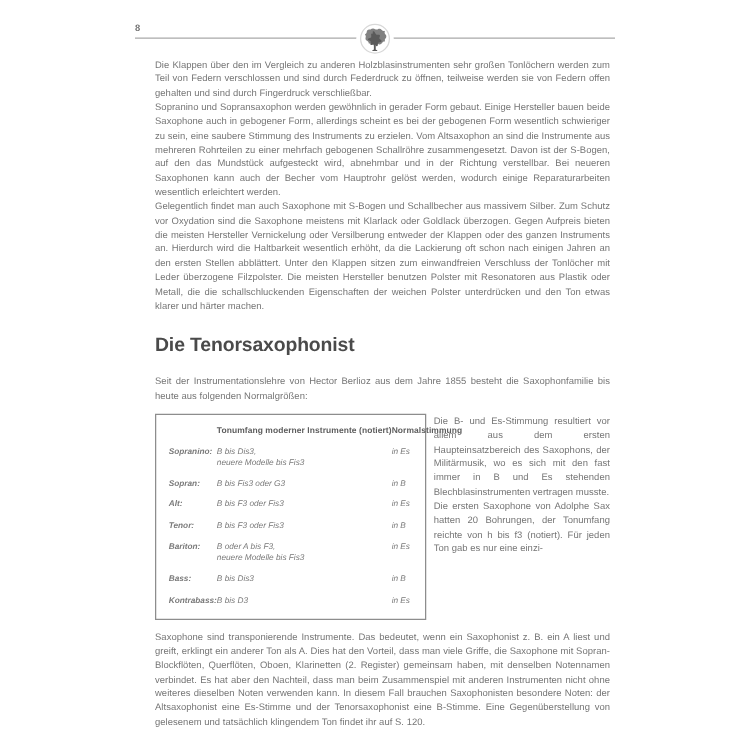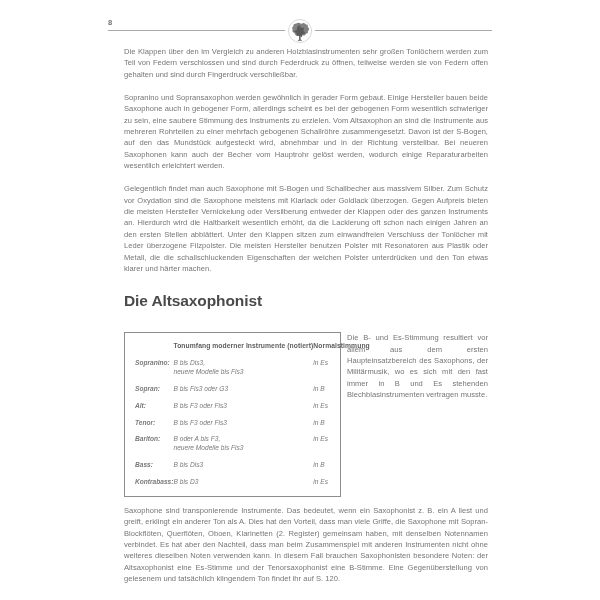--- a/index.html
+++ b/index.html
@@ -71,21 +71,21 @@
     width: 364px;
   }
   p.body {
     margin: 0;
     font-size: 7.55px;
     line-height: 11.35px;
     text-align: justify;
     color: #757575;
     letter-spacing: 0.005em;
   }
-  p.body + p.body { margin-top: 12px; }
+  p.body + p.body { margin-top: 0px; }
 
   
   h2.section-title {
     margin: 0;
     font-size: 15.5px;
     font-weight: 700;
     color: #4a4a4a;
     letter-spacing: -0.1px;
     line-height: 20px;
   }
@@ -192,23 +192,24 @@
     </div>
   </div>
 
   <div class="content">
 
     <p class="body">Die Klappen über den im Vergleich zu anderen Holzblasinstrumenten sehr großen Tonlöchern werden zum Teil von Federn verschlossen und sind durch Federdruck zu öffnen, teilweise werden sie von Federn offen gehalten und sind durch Fingerdruck verschließbar.</p>
     <p class="body">Sopranino und Sopransaxophon werden gewöhnlich in gerader Form gebaut. Einige Hersteller bauen beide Saxophone auch in gebogener Form, allerdings scheint es bei der gebogenen Form wesentlich schwieriger zu sein, eine saubere Stimmung des Instruments zu erzielen. Vom Altsaxophon an sind die Instrumente aus mehreren Rohrteilen zu einer mehrfach gebogenen Schallröhre zusammengesetzt. Davon ist der S-Bogen, auf den das Mundstück aufgesteckt wird, abnehmbar und in der Richtung verstellbar. Bei neueren Saxophonen kann auch der Becher vom Hauptrohr gelöst werden, wodurch einige Reparaturarbeiten wesentlich erleichtert werden.</p>
     <p class="body">Gelegentlich findet man auch Saxophone mit S-Bogen und Schallbecher aus massivem Silber. Zum Schutz vor Oxydation sind die Saxophone meistens mit Klarlack oder Goldlack überzogen. Gegen Aufpreis bieten die meisten Hersteller Vernickelung oder Versilberung entweder der Klappen oder des ganzen Instruments an. Hierdurch wird die Haltbarkeit wesentlich erhöht, da die Lackierung oft schon nach einigen Jahren an den ersten Stellen abblättert. Unter den Klappen sitzen zum einwandfreien Verschluss der Tonlöcher mit Leder überzogene Filzpolster. Die meisten Hersteller benutzen Polster mit Resonatoren aus Plastik oder Metall, die die schallschluckenden Eigenschaften der weichen Polster unterdrücken und den Ton etwas klarer und härter machen.</p>
 
     <div class="title-gap-top"></div>
-    <h2 class="section-title">Die Altsaxophonist</h2>
+    <h2 class="section-title">Die Tenorsaxophonist</h2>
     <div class="title-gap-bottom"></div>
 
+    <p class="body">Seit der Instrumentationslehre von Hector Berlioz aus dem Jahre 1855 besteht die Saxophonfamilie bis heute aus folgenden Normalgrößen:</p>
 
     <div class="columns">
 
       <div class="col-left">
         <div class="table-box">
           <table class="tonumfang">
             <thead>
               <tr>
                 <th class="col-name"></th>
                 <th class="col-range">Tonumfang moderner Instrumente (notiert)</th>
@@ -267,20 +268,21 @@
                 </td>
                 <td class="tuning">in Es</td>
               </tr>
             </tbody>
           </table>
         </div>
       </div>
 
       <div class="col-right">
         <p class="body">Die B- und Es-Stimmung resultiert vor allem aus dem ersten Haupteinsatzbereich des Saxophons, der Militärmusik, wo es sich mit den fast immer in B und Es stehenden Blechblasinstrumenten vertragen musste.</p>
+        <p class="body">Die ersten Saxophone von Adolphe Sax hatten 20 Bohrungen, der Tonumfang reichte von h bis f3 (notiert). Für jeden Ton gab es nur eine einzi-</p>
       </div>
 
     </div>
 
     <div class="tail">
       <p class="body">Saxophone sind transponierende Instrumente. Das bedeutet, wenn ein Saxophonist z. B. ein A liest und greift, erklingt ein anderer Ton als A. Dies hat den Vorteil, dass man viele Griffe, die Saxophone mit Sopran-Blockflöten, Querflöten, Oboen, Klarinetten (2. Register) gemeinsam haben, mit denselben Notennamen verbindet. Es hat aber den Nachteil, dass man beim Zusammenspiel mit anderen Instrumenten nicht ohne weiteres dieselben Noten verwenden kann. In diesem Fall brauchen Saxophonisten besondere Noten: der Altsaxophonist eine Es-Stimme und der Tenorsaxophonist eine B-Stimme. Eine Gegenüberstellung von gelesenem und tatsächlich klingendem Ton findet ihr auf S. 120.</p>
     </div>
 
   </div>
 </div>

